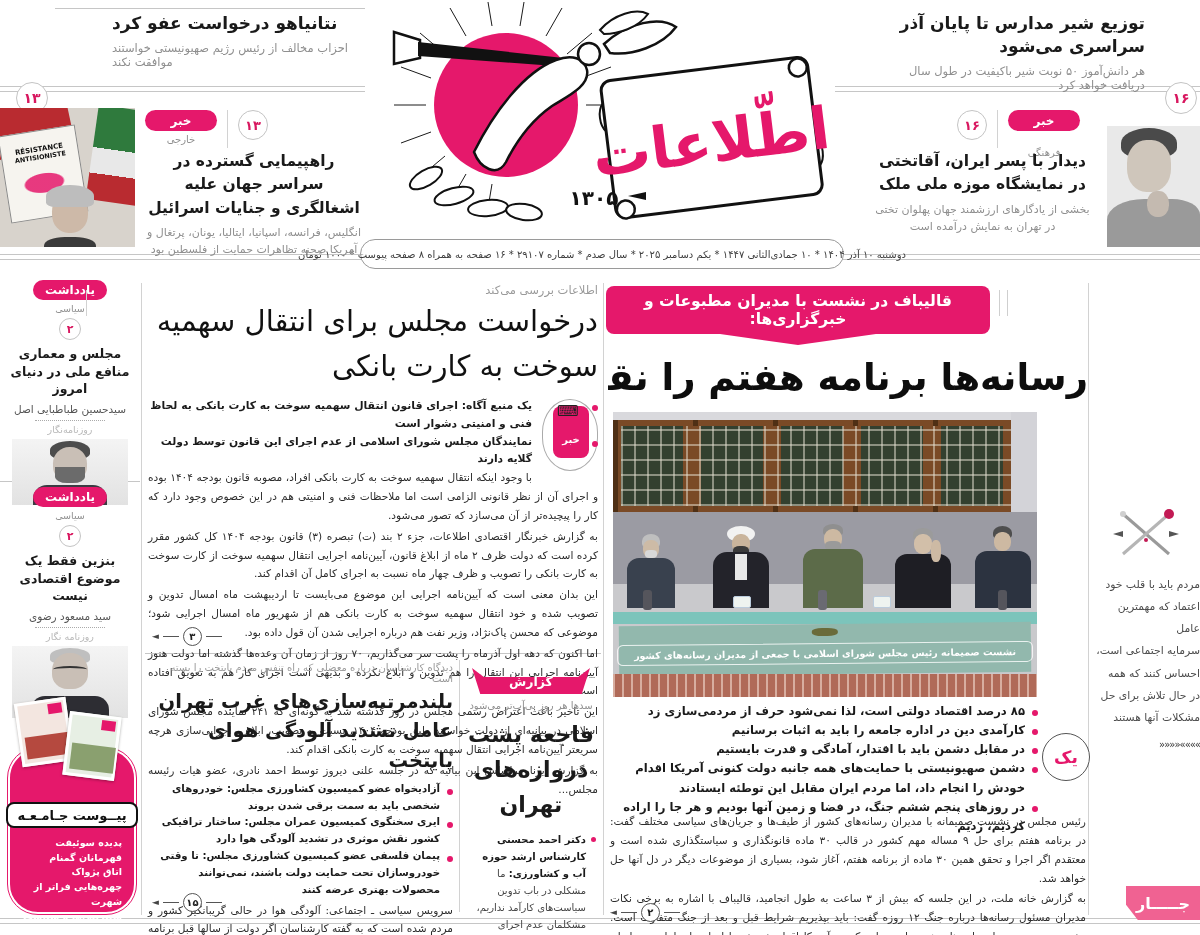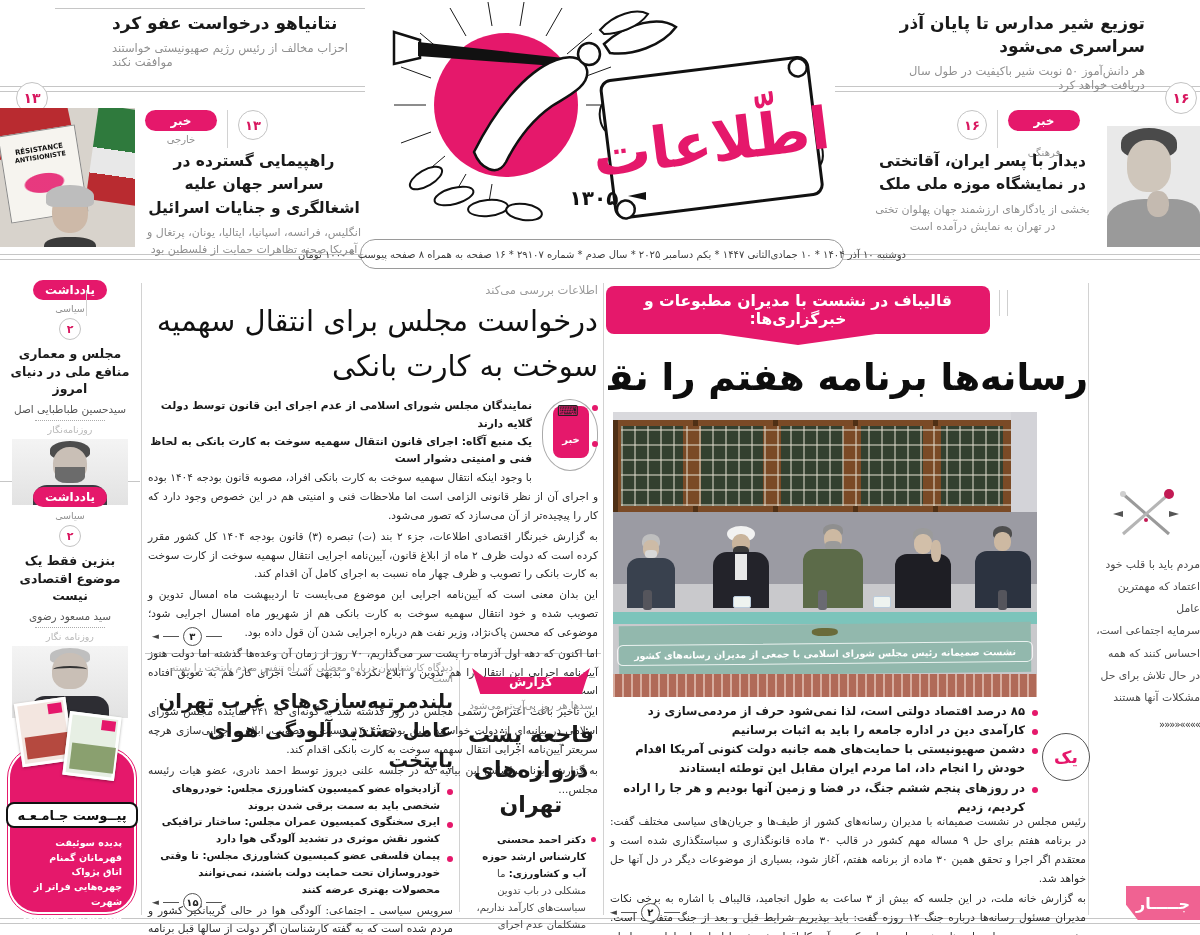--- a/index.html
+++ b/index.html
@@ -233,22 +233,22 @@
   <div class="abs" style="left:148px;top:283px;width:450px;height:365px;">
     <div class="kicker" style="text-align:right;">اطلاعات بررسی می‌کند</div>
     <div style="font-size:29px;font-weight:normal;line-height:1.55;text-align:right;color:#111;margin-top:2px;">درخواست مجلس برای انتقال سهمیه سوخت به کارت بانکی</div>
     <div style="margin-top:8px;">
       <div style="float:right;width:56px;height:72px;border:1.5px solid #aaa;border-radius:50%/46%;margin:2px 0 4px 10px;position:relative;background:#fff;">
         <div style="position:absolute;left:10px;top:6px;width:36px;height:52px;background:#e5186b;border-radius:8px;"></div>
         <div style="position:absolute;left:14px;top:2px;font-size:15px;color:#222;">⌨</div>
         <div style="position:absolute;left:0;top:34px;width:56px;text-align:center;color:#fff;font-size:10px;font-weight:bold;">خبر</div>
       </div>
       <ul class="bullets" style="font-size:10.8px;">
+        <li>یک منبع آگاه: اجرای قانون انتقال سهمیه سوخت به کارت بانکی به لحاظ فنی و امنیتی دشوار است</li>
         <li>نمایندگان مجلس شورای اسلامی از عدم اجرای این قانون توسط دولت گلایه دارند</li>
-        <li>یک منبع آگاه: اجرای قانون انتقال سهمیه سوخت به کارت بانکی به لحاظ فنی و امنیتی دشوار است</li>
       </ul>
       <div class="bodytext">
         <p>با وجود اینکه انتقال سهمیه سوخت به کارت بانکی افراد، مصوبه قانون بودجه ۱۴۰۴ بوده و اجرای آن از نظر قانونی الزامی است اما ملاحظات فنی و امنیتی هم در این خصوص وجود دارد که کار را پیچیده‌تر از آن می‌سازد که تصور می‌شود.</p>
         <p>به گزارش خبرنگار اقتصادی اطلاعات، جزء ۲ بند (ت) تبصره (۳) قانون بودجه ۱۴۰۴ کل کشور مقرر کرده است که دولت ظرف ۲ ماه از ابلاغ قانون، آیین‌نامه اجرایی انتقال سهمیه سوخت از کارت سوخت به کارت بانکی را تصویب و ظرف چهار ماه نسبت به اجرای کامل آن اقدام کند.</p>
         <p>این بدان معنی است که آیین‌نامه اجرایی این موضوع می‌بایست تا اردیبهشت ماه امسال تدوین و تصویب شده و خود انتقال سهمیه سوخت به کارت بانکی هم از شهریور ماه امسال اجرایی شود؛ موضوعی که محسن پاک‌نژاد، وزیر نفت هم درباره اجرایی شدن آن قول داده بود.</p>
         <p>اما اکنون که دهه اول آذرماه را پشت سر می‌گذاریم، ۷۰ روز از زمان آن وعده‌ها گذشته اما دولت هنوز آیین‌نامه اجرایی این انتقال را هم تدوین و ابلاغ نکرده و بدیهی است اجرای کار هم به تعویق افتاده است.</p>
         <p>این تاخیر باعث اعتراض رسمی مجلس در روز گذشته شد به گونه‌ای که ۲۴۱ نماینده مجلس شورای اسلامی در بیانیه‌ای از دولت خواستند طبق بودجه ۱۴۰۴، نسبت به تصویب، ابلاغ و اجرایی‌سازی هرچه سریعتر آیین‌نامه اجرایی انتقال سهمیه سوخت به کارت بانکی اقدام کند.</p>
         <p>به گزارش ایرنا، براساس این بیانیه که در جلسه علنی دیروز توسط احمد نادری، عضو هیات رئیسه مجلس...</p>
       </div>
     </div>
@@ -371,39 +371,40 @@
   </div>
 
   <div class="abs" style="left:1042px;top:733px;width:48px;height:48px;border:1.5px solid #555;border-radius:50%;display:flex;align-items:center;justify-content:center;background:#fff;">
     <span style="color:#e5186b;font-weight:bold;font-size:17px;">یک</span>
   </div>
 
   <div class="abs" style="left:610px;top:702px;width:428px;">
     <ul class="bullets" style="font-size:11.6px;line-height:1.6;">
       <li>۸۵ درصد اقتصاد دولتی است، لذا نمی‌شود حرف از مردمی‌سازی زد</li>
       <li>کارآمدی دین در اداره جامعه را باید به اثبات برسانیم</li>
+      <li>در مقابل دشمن باید با اقتدار، آمادگی و قدرت بایستیم</li>
       <li>دشمن صهیونیستی با حمایت‌های همه جانبه دولت کنونی آمریکا اقدام خودش را انجام داد، اما مردم ایران مقابل این توطئه ایستادند</li>
       <li>در روزهای پنجم ششم جنگ، در فضا و زمین آنها بودیم و هر جا را اراده کردیم، زدیم</li>
     </ul>
   </div>
   <div class="abs" style="left:610px;top:812px;width:476px;height:108px;">
     <div class="bodytext">
       <p>رئیس مجلس در نشست صمیمانه با مدیران رسانه‌های کشور از طیف‌ها و جریان‌های سیاسی مختلف گفت: در برنامه هفتم برای حل ۹ مساله مهم کشور در قالب ۳۰ ماده قانونگذاری و سیاستگذاری شده است و معتقدم اگر اجرا و تحقق همین ۳۰ ماده از برنامه هفتم، آغاز شود، بسیاری از موضوعات دیگر در دل آنها حل خواهد شد.</p>
       <p>به گزارش خانه ملت، در این جلسه که بیش از ۳ ساعت به طول انجامید، قالیباف با اشاره به برخی نکات مدیران مسئول رسانه‌ها درباره جنگ ۱۲ روزه گفت: باید بپذیریم شرایط قبل و بعد از جنگ متفاوت است. دشمن صهیونیستی با حمایت‌های همه جانبه دولت کنونی آمریکا اقدام خودش را انجام داد، اما مردم ایران مقابل این توطئه ایستادند.</p>
 
     </div>
     <div class="pagemark abs" style="left:0;bottom:-2px;">
       <span class="pm-arr">◄</span>
       <span class="pm-line"></span>
       <span class="pm-circle">۲</span>
       <span class="pm-line"></span>
     </div>
   </div>
 
-  <div class="abs" style="right:0;top:486px;width:108px;">
+  <div class="abs" style="right:0;top:506px;width:108px;">
     <svg width="70" height="56" viewBox="0 0 70 56" style="display:block;margin:0 auto;">
       <line x1="12" y1="8" x2="58" y2="48" stroke="#9a9a9a" stroke-width="3"></line>
       <line x1="58" y1="8" x2="12" y2="48" stroke="#b5b5b5" stroke-width="3"></line>
       <circle cx="58" cy="8" r="5" fill="#c21a54"></circle>
       <circle cx="12" cy="8" r="3" fill="#cfcfcf"></circle>
       <path d="M2,28 L12,25 L12,31 Z" fill="#555"></path>
       <path d="M68,28 L58,25 L58,31 Z" fill="#555"></path>
       <circle cx="35" cy="34" r="2" fill="#c21a54"></circle>
     </svg>
     <div style="margin-top:12px;padding-left:2px;font-size:10.8px;line-height:2.05;color:#4c4c4c;text-align:right;direction:rtl;">

